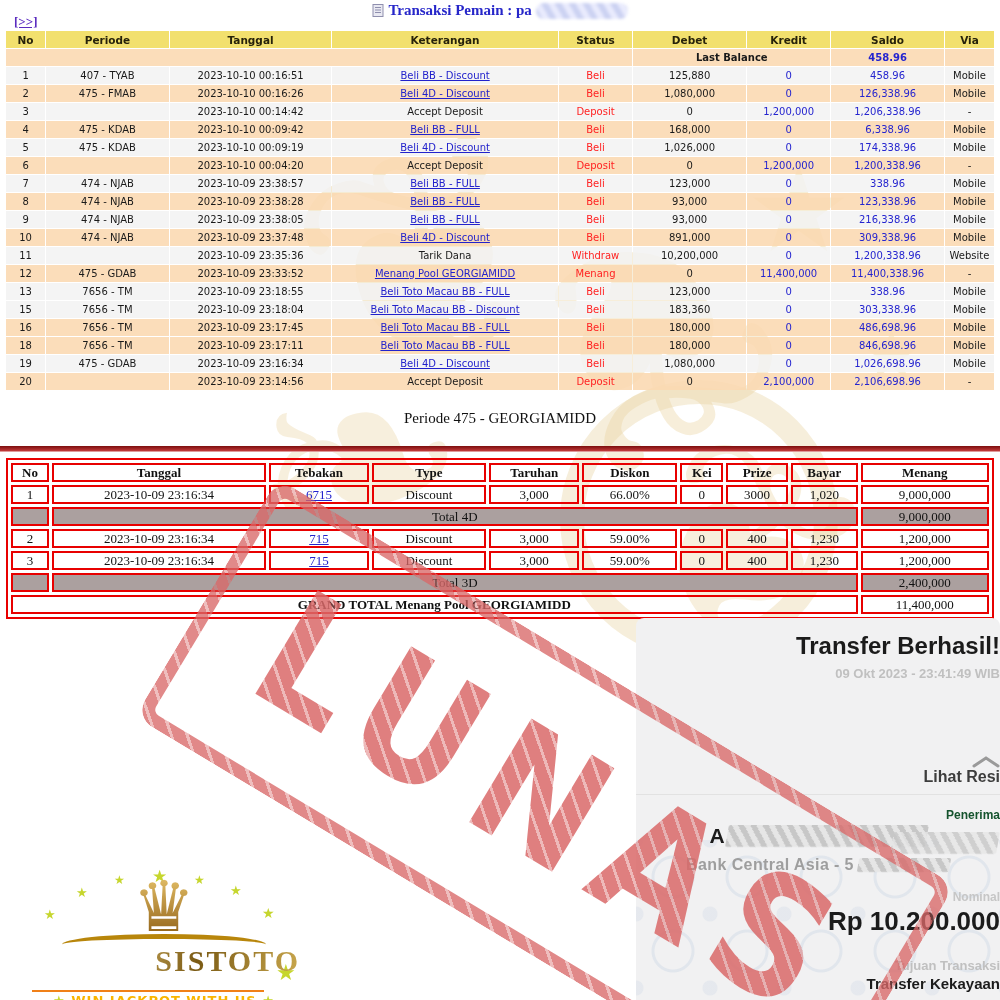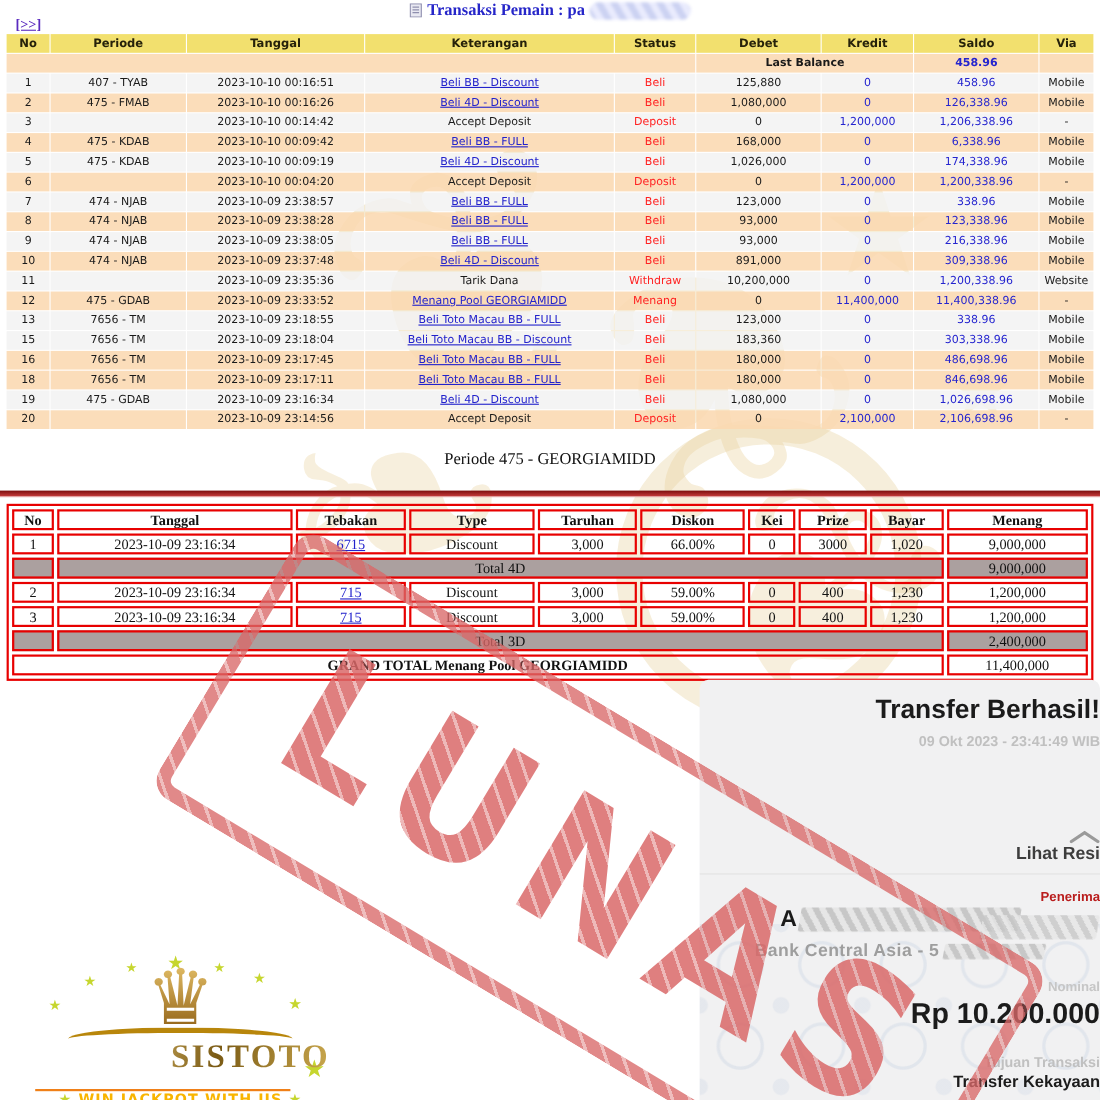--- a/index.html
+++ b/index.html
@@ -53,21 +53,21 @@
       background-image:
         radial-gradient(circle,rgba(184,199,221,0) 18px,rgba(184,199,221,.55) 19px,rgba(184,199,221,.55) 21px,rgba(184,199,221,0) 22px),
         radial-gradient(circle,rgba(184,199,221,.4) 7px,rgba(184,199,221,0) 8px);
       background-size:74px 74px;background-position:0 0,37px 37px;}
   .r-abs{position:absolute;left:0;width:100%;}
   .r-title{top:14px;font-size:24px;font-weight:bold;color:#1b1b1b;}
   .r-date{top:48px;font-size:13px;font-weight:bold;color:#c0c0c0;}
   .r-chev{top:136px;}
   .r-lihat{top:150px;font-size:16px;font-weight:bold;color:#3d3d3d;}
   .r-div{top:176px;height:1px;background:#e2e2e2;}
-  .r-penerima{top:190px;font-size:12px;font-weight:bold;color:#b91c1c;}
+  .r-penerima{top:190px;font-size:12px;font-weight:bold;color:#14532d;}
   .r-namerow{top:206px;display:flex;justify-content:center;align-items:center;gap:2px;}
   .r-name{font-size:21px;font-weight:bold;color:#1b1b1b;}
   .r-bankrow{top:238px;display:flex;justify-content:center;align-items:center;gap:4px;}
   .r-bank{font-size:16px;font-weight:bold;color:#9e9e9e;letter-spacing:.4px;}
   .r-nomlabel{top:272px;font-size:12px;font-weight:bold;color:#c6c6c6;}
   .r-nominal{top:288px;font-size:26px;font-weight:bold;color:#1b1b1b;}
   .r-darirow{top:320px;display:flex;justify-content:center;align-items:center;gap:4px;}
   .r-dari{font-size:13px;font-weight:bold;color:#b5b5b5;}
   .r-tujlabel{top:340px;font-size:13px;font-weight:bold;color:#c0c0c0;}
   .r-tujuan{top:357px;font-size:15px;font-weight:bold;color:#1b1b1b;}

